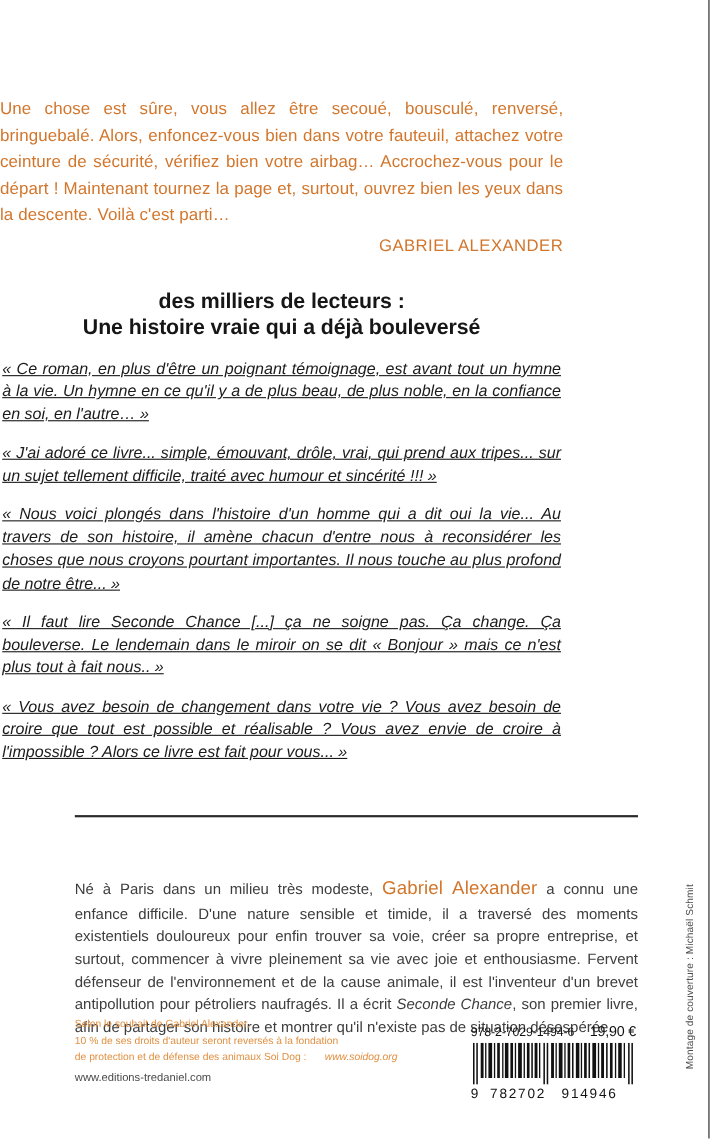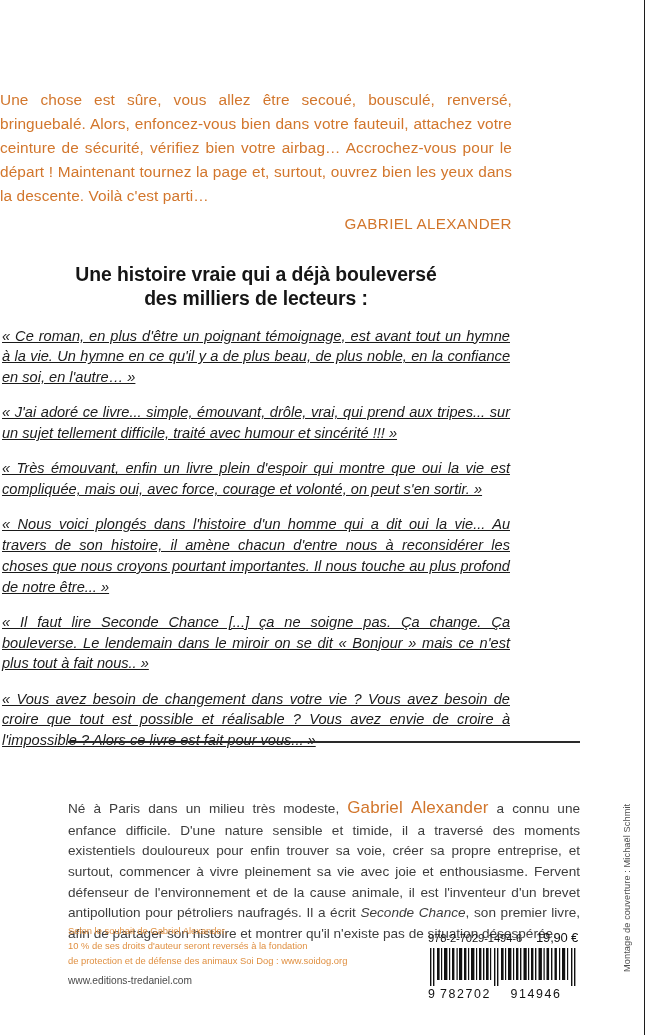--- a/index.html
+++ b/index.html
@@ -125,20 +125,22 @@
   #footer-note {
     position: absolute;
     left: 68px;
     top: 923px;
     width: 340px;
     color: #e09042;
     font-size: 9.4px;
     line-height: 1.62;
   }
   #footer-note .soidog-link {
+    font-style: italic;
+    margin-left: 14px;
   }
   #publisher-url {
     position: absolute;
     left: 68px;
     top: 975px;
     font-size: 10.2px;
     color: #4a4a4a;
   }
 
   
@@ -172,21 +174,21 @@
   }
   #barcode-digits {
     display: flex;
     width: 152px;
     margin-top: 1px;
     font-size: 12.4px;
     color: #111;
     letter-spacing: 0.4px;
   }
   #barcode-digits .bc-lead { width: 12px; }
-  #barcode-digits .bc-left { width: 62px; letter-spacing: 1.6px; }
+  #barcode-digits .bc-left { width: 62px; text-align: center; letter-spacing: 1.6px; }
   #barcode-digits .bc-right { width: 68px; text-align: center; letter-spacing: 1.6px; }
 
   
   #cover-credit {
     position: absolute;
     left: 622px;
     top: 772px;
     width: 200px;
     transform-origin: 0 0;
     transform: rotate(-90deg) translate(-100%, 0);
@@ -200,28 +202,27 @@
 <body>
 
 <div id="page">
 
   <div id="right-edge-rule"></div>
 
   <div id="blurb">Une chose est sûre, vous allez être secoué, bousculé, renversé, bringuebalé. Alors, enfoncez-vous bien dans votre fauteuil, attachez votre ceinture de sécurité, vérifiez bien votre airbag… Accrochez-vous pour le départ ! Maintenant tournez la page et, surtout, ouvrez bien les yeux dans la descente. Voilà c'est parti…</div>
   <div id="blurb-signature">GABRIEL ALEXANDER</div>
 
   <div id="headline">
+    <div>des milliers de lecteurs :</div>
     <div>Une histoire vraie qui a déjà bouleversé</div>
-    <div>des milliers de lecteurs :</div>
   </div>
 
   <div id="quotes">
     <p class="quote">« Ce roman, en plus d'être un poignant témoignage, est avant tout un hymne à la vie. Un hymne en ce qu'il y a de plus beau, de plus noble, en la confiance en soi, en l'autre… »</p>
     <p class="quote">« J'ai adoré ce livre... simple, émouvant, drôle, vrai, qui prend aux tripes... sur un sujet tellement difficile, traité avec humour et sincérité !!! »</p>
-    <p class="quote">« Très émouvant, enfin un livre plein d'espoir qui montre que oui la vie est compliquée, mais oui, avec force, courage et volonté, on peut s'en sortir. »</p>
     <p class="quote">« Nous voici plongés dans l'histoire d'un homme qui a dit oui la vie... Au travers de son histoire, il amène chacun d'entre nous à reconsidérer les choses que nous croyons pourtant importantes. Il nous touche au plus profond de notre être... »</p>
     <p class="quote">« Il faut lire Seconde Chance [...] ça ne soigne pas. Ça change. Ça bouleverse. Le lendemain dans le miroir on se dit « Bonjour » mais ce n'est plus tout à fait nous.. »</p>
     <p class="quote">« Vous avez besoin de changement dans votre vie ? Vous avez besoin de croire que tout est possible et réalisable ? Vous avez envie de croire à l'impossible ? Alors ce livre est fait pour vous... »</p>
   </div>
 
   <div id="bio-divider"></div>
 
   <div id="bio">
     <span>Né à Paris dans un milieu très modeste, </span><span class="author-highlight">Gabriel Alexander</span><span> a connu une enfance difficile. D'une nature sensible et timide, il a traversé des moments existentiels douloureux pour enfin trouver sa voie, créer sa propre entreprise, et surtout, commencer à vivre pleinement sa vie avec joie et enthousiasme. Fervent défenseur de l'environnement et de la cause animale, il est l'inventeur d'un brevet antipollution pour pétroliers naufragés. Il a écrit </span><span class="book-title">Seconde Chance</span><span>, son premier livre, afin de partager son histoire et montrer qu'il n'existe pas de situation désespérée.</span>
   </div>

